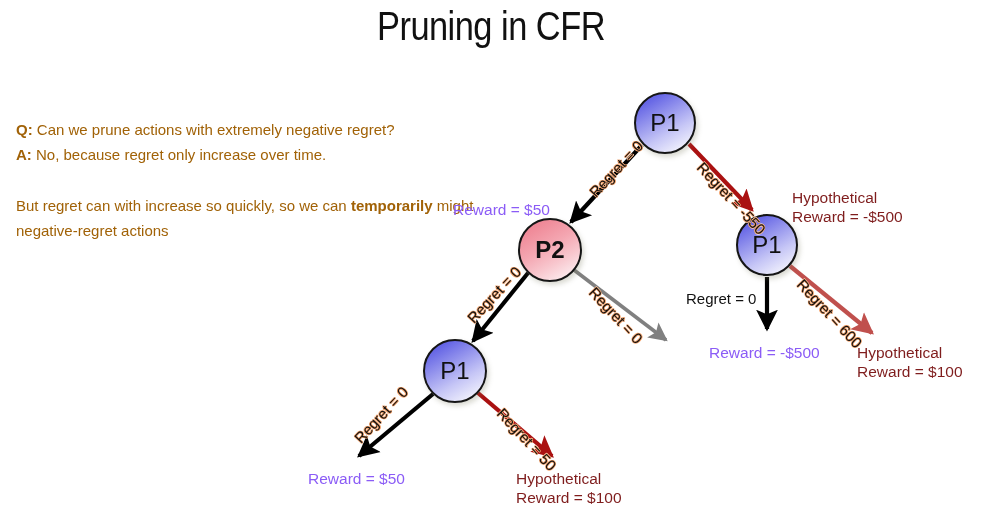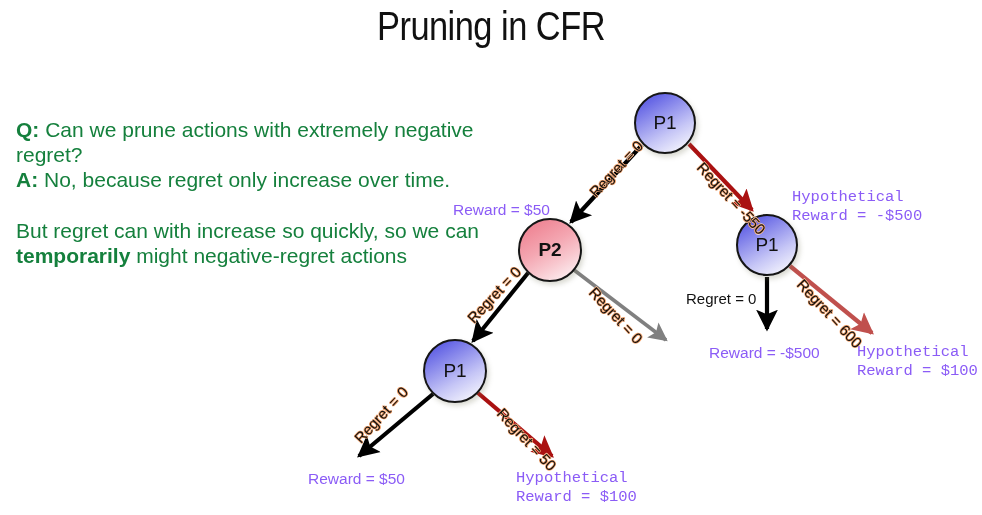--- a/index.html
+++ b/index.html
@@ -31,23 +31,23 @@
     transform-origin: center top;
     white-space: nowrap;
   }
 
   
   #text-block {
     position: absolute;
     left: 16px;
     top: 117px;
     width: 470px;
-    font-size: 21px;
+    font-size: 15px;
     line-height: 25px;
-    color: #15803d;
+    color: #a16207;
   }
   #text-block .para2 { margin-top: 26px; }
   #text-block b { font-weight: 700; }
 
   
   #tree-canvas {
     position: absolute;
     left: 0;
     top: 0;
     width: 982px;
@@ -57,42 +57,42 @@
 
   
   .node {
     position: absolute;
     border-radius: 50%;
     border: 2.2px solid #151515;
     box-sizing: border-box;
     display: flex;
     align-items: center;
     justify-content: center;
-    font-size: 19px;
+    font-size: 24px;
     color: #111111;
     box-shadow: 2px 3px 5px rgba(120,120,90,0.28);
   }
   .node.p1 {
     background: linear-gradient(150deg,
         #4b4bdd 0%, #6a6ae6 18%, #9a9aee 42%, #c6c6f6 64%, #eeeefc 88%, #f7f7fe 100%);
   }
   .node.p2 {
     background: linear-gradient(150deg,
         #ee7a8c 0%, #f08d9b 20%, #f4a7b2 45%, #f8c8cf 68%, #fcebee 90%, #fdf4f6 100%);
   }
 
   
   .label {
     position: absolute;
     font-size: 15.5px;
     line-height: 19px;
     white-space: nowrap;
     color: #8b5cf6;
   }
-  .label.red { color: #8b5cf6; font-family: Liberation Mono, monospace; }
+  .label.red { color: #7f1d1d; }
 
   
   .edge-label {
     position: absolute;
     font-size: 15px;
     white-space: nowrap;
     color: #111111;
     transform-origin: left center;
     text-shadow:
        0.8px 0 #f3a26a, -0.8px 0 #f3a26a,

